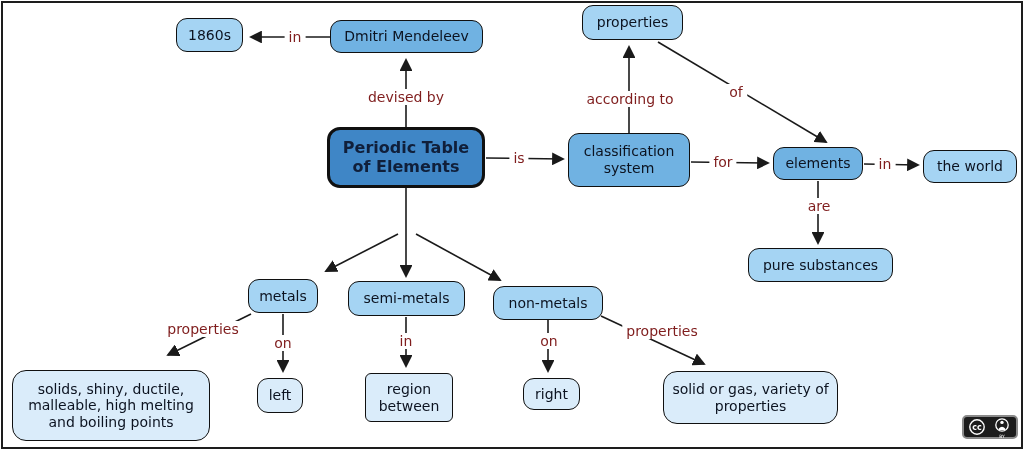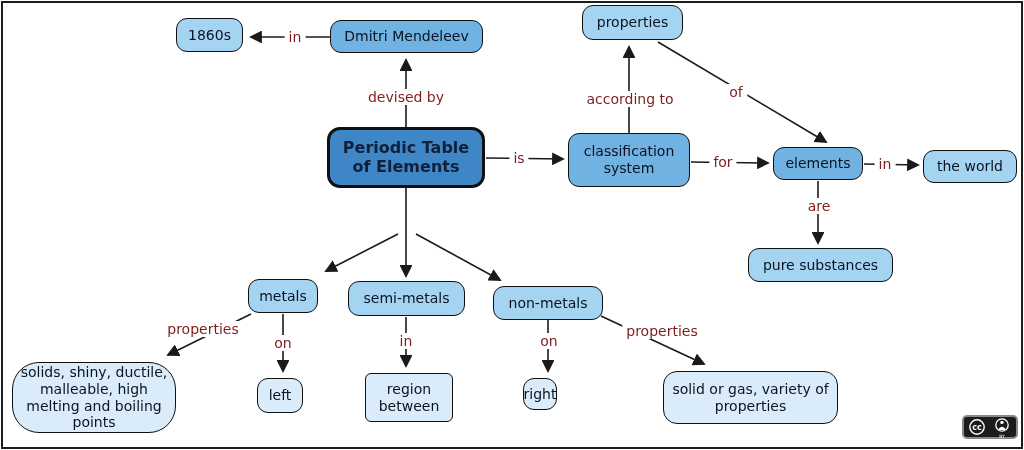--- a/index.html
+++ b/index.html
@@ -21,24 +21,24 @@
   .n-mendeleev    {left:330px;top:20px; width:153px;height:33px;}
   .n-properties   {left:582px;top:5px;  width:101px;height:35px;}
   .n-periodic     {left:327px;top:127px;width:158px;height:61px;}
   .n-classif      {left:568px;top:133px;width:122px;height:54px;}
   .n-elements     {left:773px;top:147px;width:90px; height:33px;}
   .n-world        {left:923px;top:150px;width:94px; height:33px;}
   .n-pure         {left:748px;top:248px;width:145px;height:34px;}
   .n-metals       {left:248px;top:279px;width:70px; height:34px;}
   .n-semi         {left:348px;top:281px;width:117px;height:35px;}
   .n-non          {left:493px;top:286px;width:110px;height:34px;}
-  .n-metprops     {left:12px; top:362px;width:164px;height:71px;border-radius:27px;}
+  .n-metprops     {left:12px; top:370px;width:198px;height:71px;border-radius:14px;}
   .n-left         {left:257px;top:378px;width:46px; height:35px;}
   .n-region       {left:365px;top:373px;width:88px; height:49px;border-radius:6px;}
-  .n-right        {left:523px;top:378px;width:34px; height:32px;}
+  .n-right        {left:523px;top:378px;width:57px; height:32px;}
   .n-nonprops     {left:663px;top:371px;width:175px;height:53px;border-radius:14px;}
 
   .lbl{position:absolute;z-index:3;transform:translate(-50%,-50%);background:#fff;
        padding:0 4px;font-size:14px;white-space:nowrap;color:#7f1d1d;}
 
   .branding{position:absolute;z-index:5;}
   .siyavula{left:862px;top:399px;width:100px;height:46px;}
   .siy-circle{position:absolute;left:43px;top:4px;width:17px;height:17px;border-radius:50%;
               background:#1697bd;}
   .siy-notch{position:absolute;left:45px;top:5px;width:4px;height:4px;border-radius:50%;background:#fff;}

